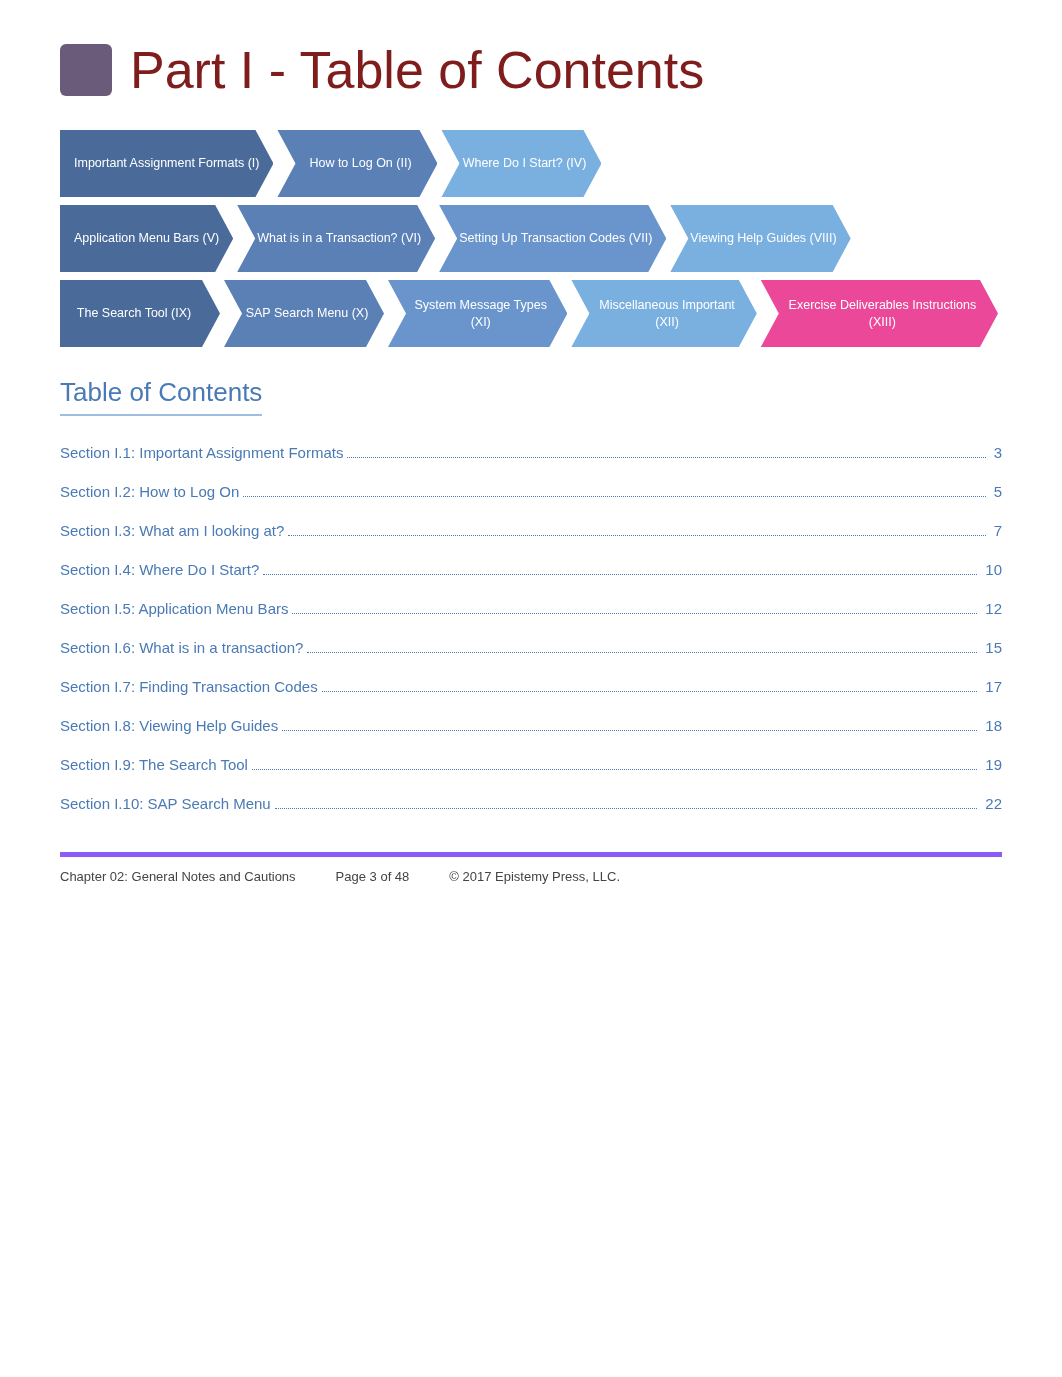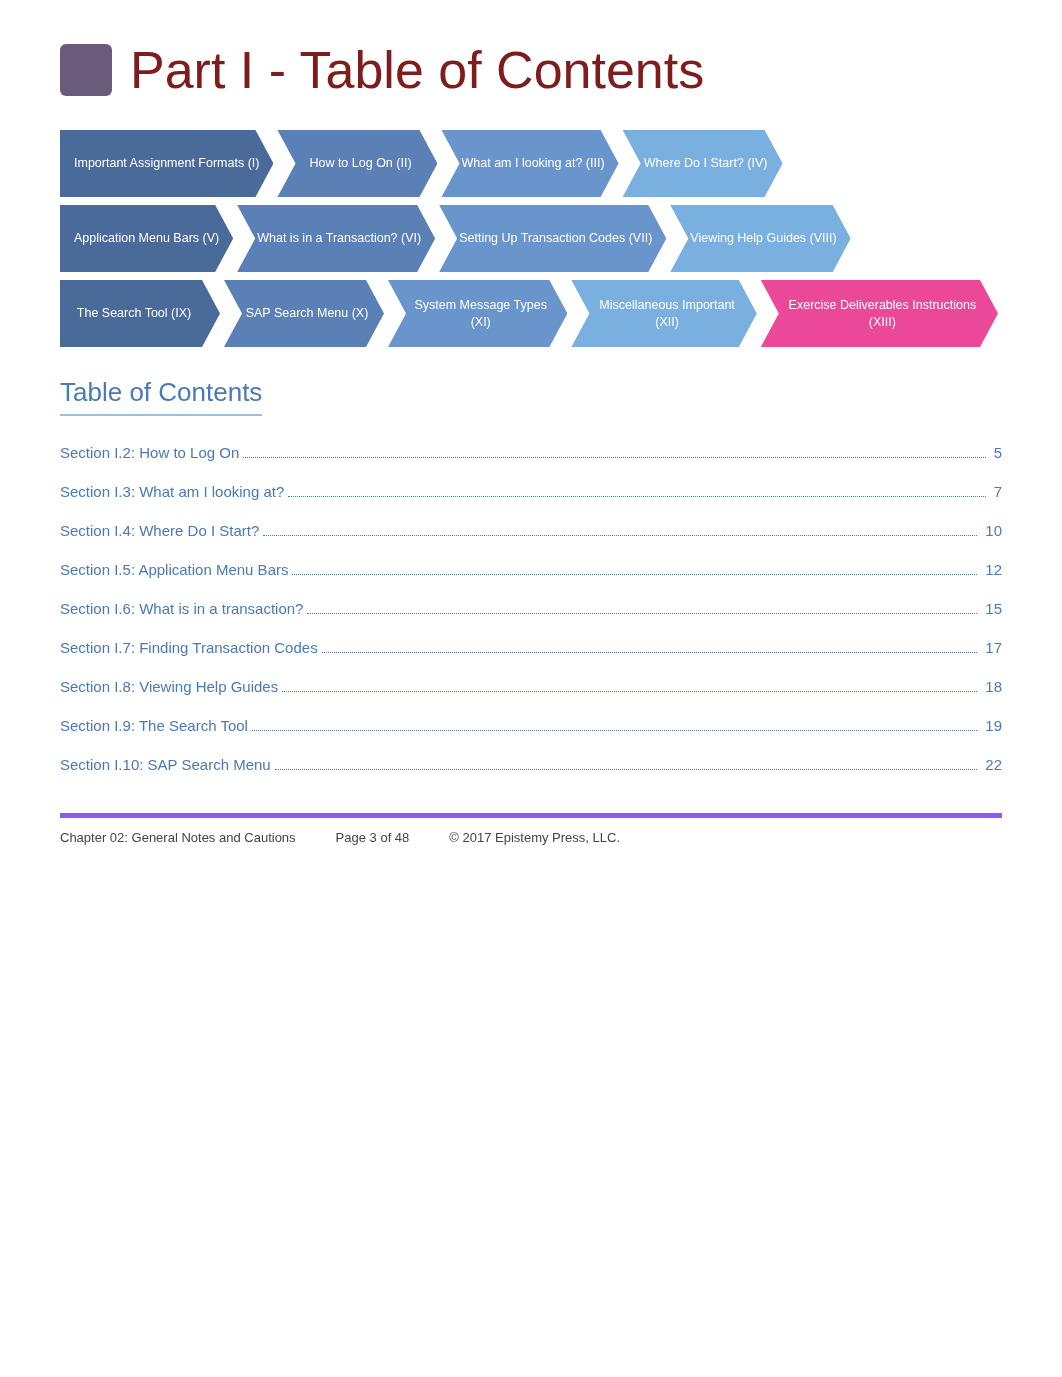--- a/index.html
+++ b/index.html
@@ -124,23 +124,20 @@
 </div>
 
 <div class="nav-grid" id="nav-grid">
     <div class="nav-row">
       <div class="nav-arrow" style="background: rgb(74, 107, 154); clip-path: polygon(0px 0px, calc(100% - 18px) 0px, 100% 50%, calc(100% - 18px) 100%, 0px 100%); padding-left: 14px;">
         <span class="nav-arrow-label">Important Assignment Formats (I)</span>
       </div>
       <div class="nav-arrow" style="background: rgb(90, 128, 181);">
         <span class="nav-arrow-label">How to Log On (II)</span>
       </div>
-      <div class="nav-arrow" style="background: rgb(106, 149, 204);">
-        <span class="nav-arrow-label">What am I looking at? (III)</span>
-      </div>
       <div class="nav-arrow" style="background: rgb(122, 176, 224);">
         <span class="nav-arrow-label">Where Do I Start? (IV)</span>
       </div>
     </div>
     <div class="nav-row">
       <div class="nav-arrow" style="background: rgb(74, 107, 154); clip-path: polygon(0px 0px, calc(100% - 18px) 0px, 100% 50%, calc(100% - 18px) 100%, 0px 100%); padding-left: 14px;">
         <span class="nav-arrow-label">Application Menu Bars (V)</span>
       </div>
       <div class="nav-arrow" style="background: rgb(90, 128, 181);">
         <span class="nav-arrow-label">What is in a Transaction? (VI)</span>
@@ -167,20 +164,25 @@
       </div>
       <div class="nav-arrow" style="background: #ec4899;">
         <span class="nav-arrow-label">Exercise Deliverables Instructions (XIII)</span>
       </div>
     </div>
   </div>
 
 <div class="toc-section">
   <h2 class="toc-title">Table of Contents</h2>
   <div id="toc-entries">
+      <div class="toc-entry">
+        <span class="toc-entry-text">Section I.1: Important Assignment Formats</span>
+        <span class="toc-dots"></span>
+        <span class="toc-page">3</span>
+      </div>
       <div class="toc-entry">
         <span class="toc-entry-text">Section I.2: How to Log On</span>
         <span class="toc-dots"></span>
         <span class="toc-page">5</span>
       </div>
       <div class="toc-entry">
         <span class="toc-entry-text">Section I.3: What am I looking at?</span>
         <span class="toc-dots"></span>
         <span class="toc-page">7</span>
       </div>

